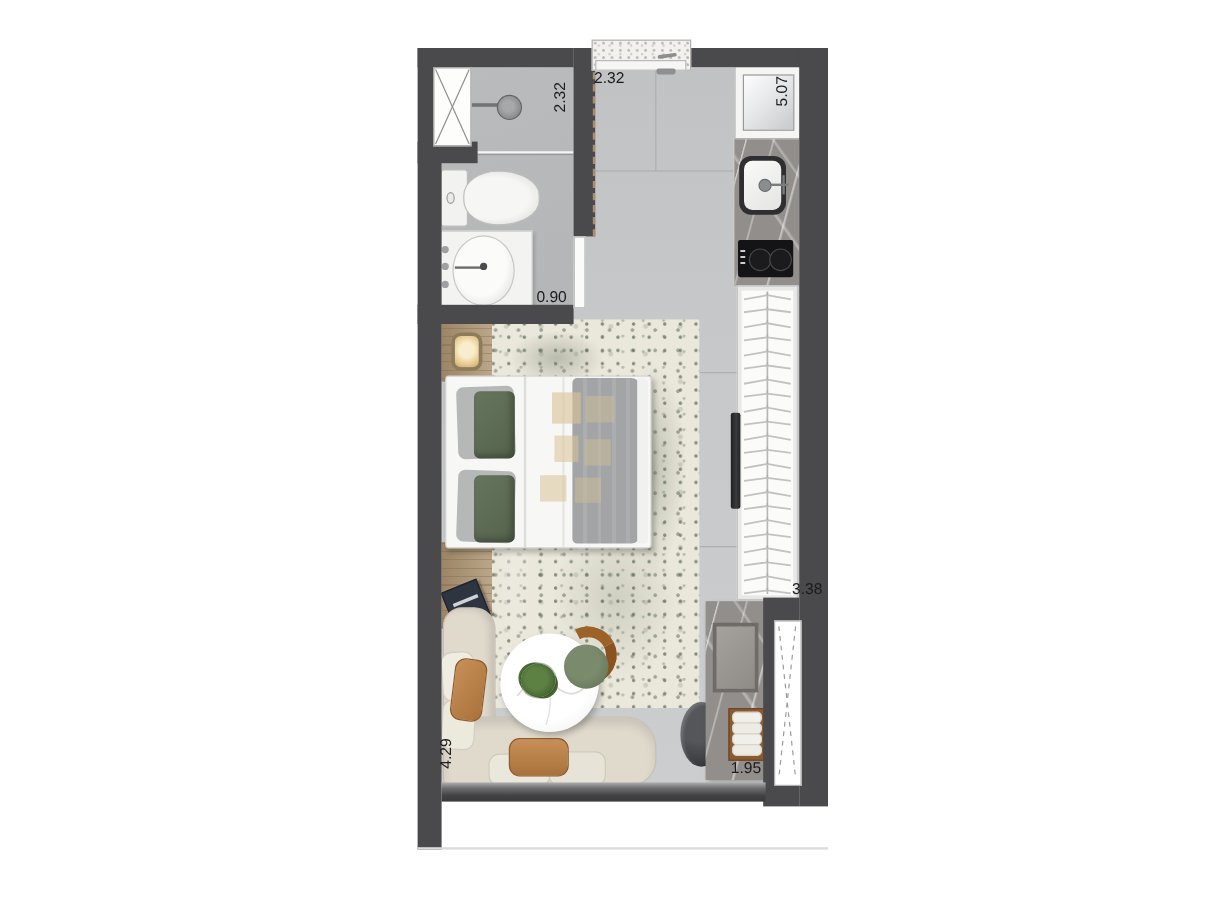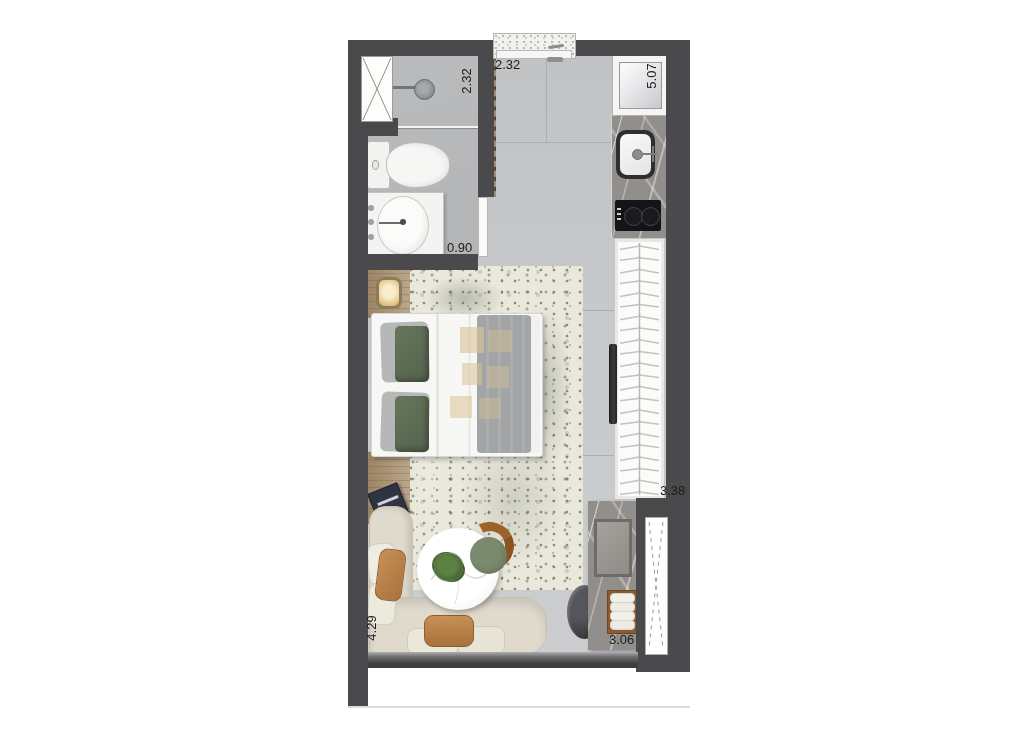--- a/index.html
+++ b/index.html
@@ -224,15 +224,15 @@
         <line x1="17" y1="4" x2="3" y2="130" stroke="#9b9b99" stroke-width="1" stroke-dasharray="4 4"></line>
       </svg>
   </div>
 
   <div class="abs dim" style="left:495px;top:58px;">2.32</div>
   <div class="abs dim vert" style="left:444px;top:74px;">2.32</div>
   <div class="abs dim vert" style="left:629px;top:69px;">5.07</div>
   <div class="abs dim" style="left:447px;top:241px;">0.90</div>
   <div class="abs dim" style="left:628px;top:484px;margin-left:32px;">3.38</div>
   <div class="abs dim vert" style="left:349px;top:621px;">4.29</div>
-  <div class="abs dim" style="left:609px;top:633px;">3.06</div>
+  <div class="abs dim" style="left:609px;top:633px;">1.95</div>
 
 </div>
 
 </body></html>

